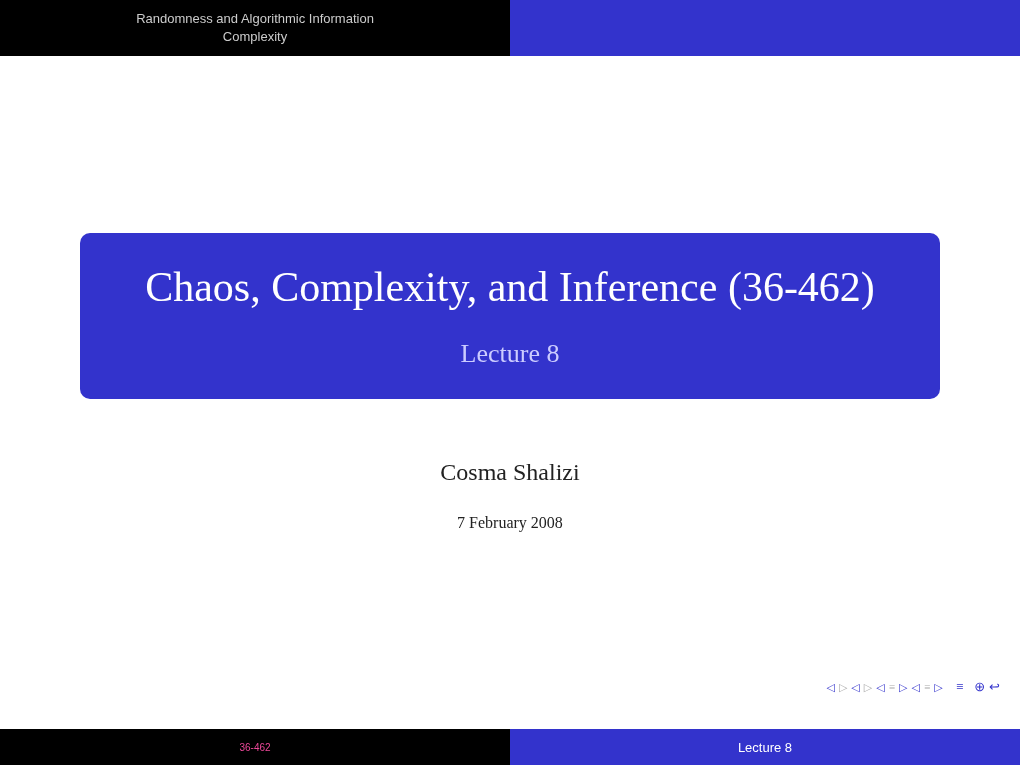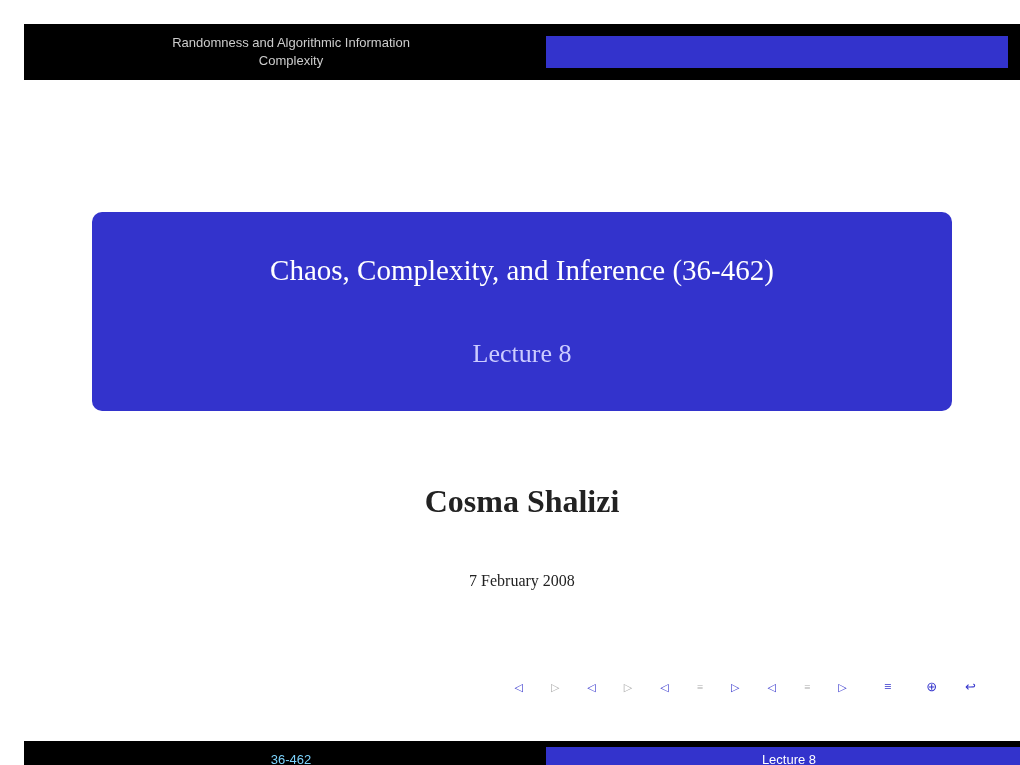--- a/index.html
+++ b/index.html
@@ -1,17 +1,17 @@
 <!DOCTYPE html>
 <html><head>
   <meta charset="utf-8">
   <style>
     * {
       margin: 0;
-      padding: 12px;
+      padding: 0;
       box-sizing: border-box;
     }
 
     body {
       width: 1020px;
       height: 765px;
       background: #ffffff;
       font-family: 'Georgia', 'Times New Roman', serif;
       overflow: hidden;
       position: relative;
@@ -80,39 +80,38 @@
       bottom: -8px;
       width: 100%;
       height: 100%;
       background: rgba(100, 100, 180, 0.3);
       border-radius: 10px;
       z-index: -1;
     }
 
     .lecture-title {
       color: #ffffff;
-      font-size: 29px;
+      font-size: 42px;
       font-weight: normal;
       margin-bottom: 28px;
       font-family: 'Georgia', serif;
     }
 
     .lecture-subtitle {
       color: #ccccff;
       font-size: 26px;
       font-weight: normal;
       font-family: 'Georgia', serif;
     }
 
     .author-name {
-      font-size: 32px;
+      font-size: 24px;
       color: #222222;
       margin-bottom: 28px;
       font-family: 'Georgia', serif;
-      font-weight: bold;
     }
 
     .lecture-date {
       font-size: 16px;
       color: #222222;
       font-family: 'Georgia', serif;
     }
 
     
     .nav-controls {
@@ -166,22 +165,22 @@
     .bottom-right {
       flex: 1;
       height: 100%;
       background: #3333cc;
       display: flex;
       align-items: center;
       justify-content: center;
     }
 
     .bottom-left-text {
-      color: #7dd3fc;
-      font-size: 13px;
+      color: #ec4899;
+      font-size: 10px;
       font-family: 'Arial', sans-serif;
     }
 
     .bottom-right-text {
       color: #ffffff;
       font-size: 13px;
       font-family: 'Arial', sans-serif;
     }
   </style>
 </head>

